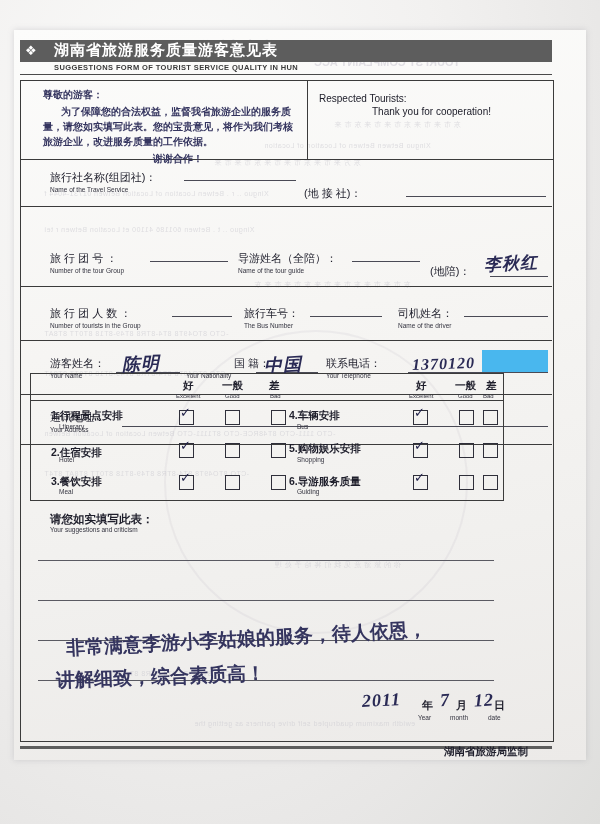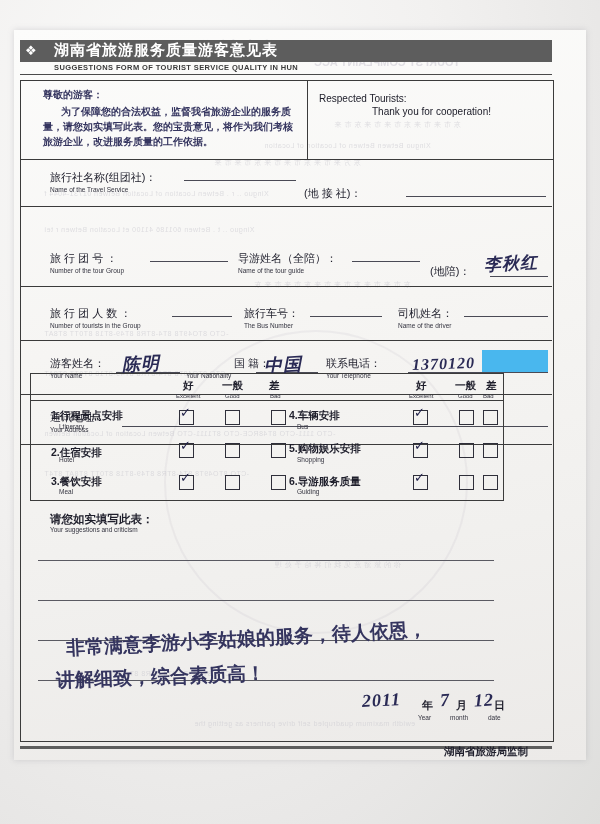--- a/index.html
+++ b/index.html
@@ -164,20 +164,21 @@
     <div class="hdr-rule"></div>
   </div>
 
   <div class="frame">
     <div class="vdiv"></div>
     <div class="hdiv"></div>
 
     <div class="cn-note">
       <div class="hw-cn" style="position:relative;left:0;top:0;font-size:10px;">尊敬的游客：</div>
       <div class="hw-cn" style="position:relative;left:0;top:2px;font-size:10px;white-space:normal;line-height:15px;text-indent:18px;">为了保障您的合法权益，监督我省旅游企业的服务质量，请您如实填写此表。您的宝贵意见，将作为我们考核旅游企业，改进服务质量的工作依据。</div>
+      <div class="hw-cn" style="position:relative;left:110px;top:4px;font-size:10px;">谢谢合作！</div>
     </div>
 
     <div class="en-note">
       <p>Respected Tourists:</p>
       <p class="ctr">Thank you for cooperation!</p>
     </div>
   </div>
 
   <div>
     <span class="lbl" style="left:50px;top:170px;">旅行社名称(组团社)：</span>

